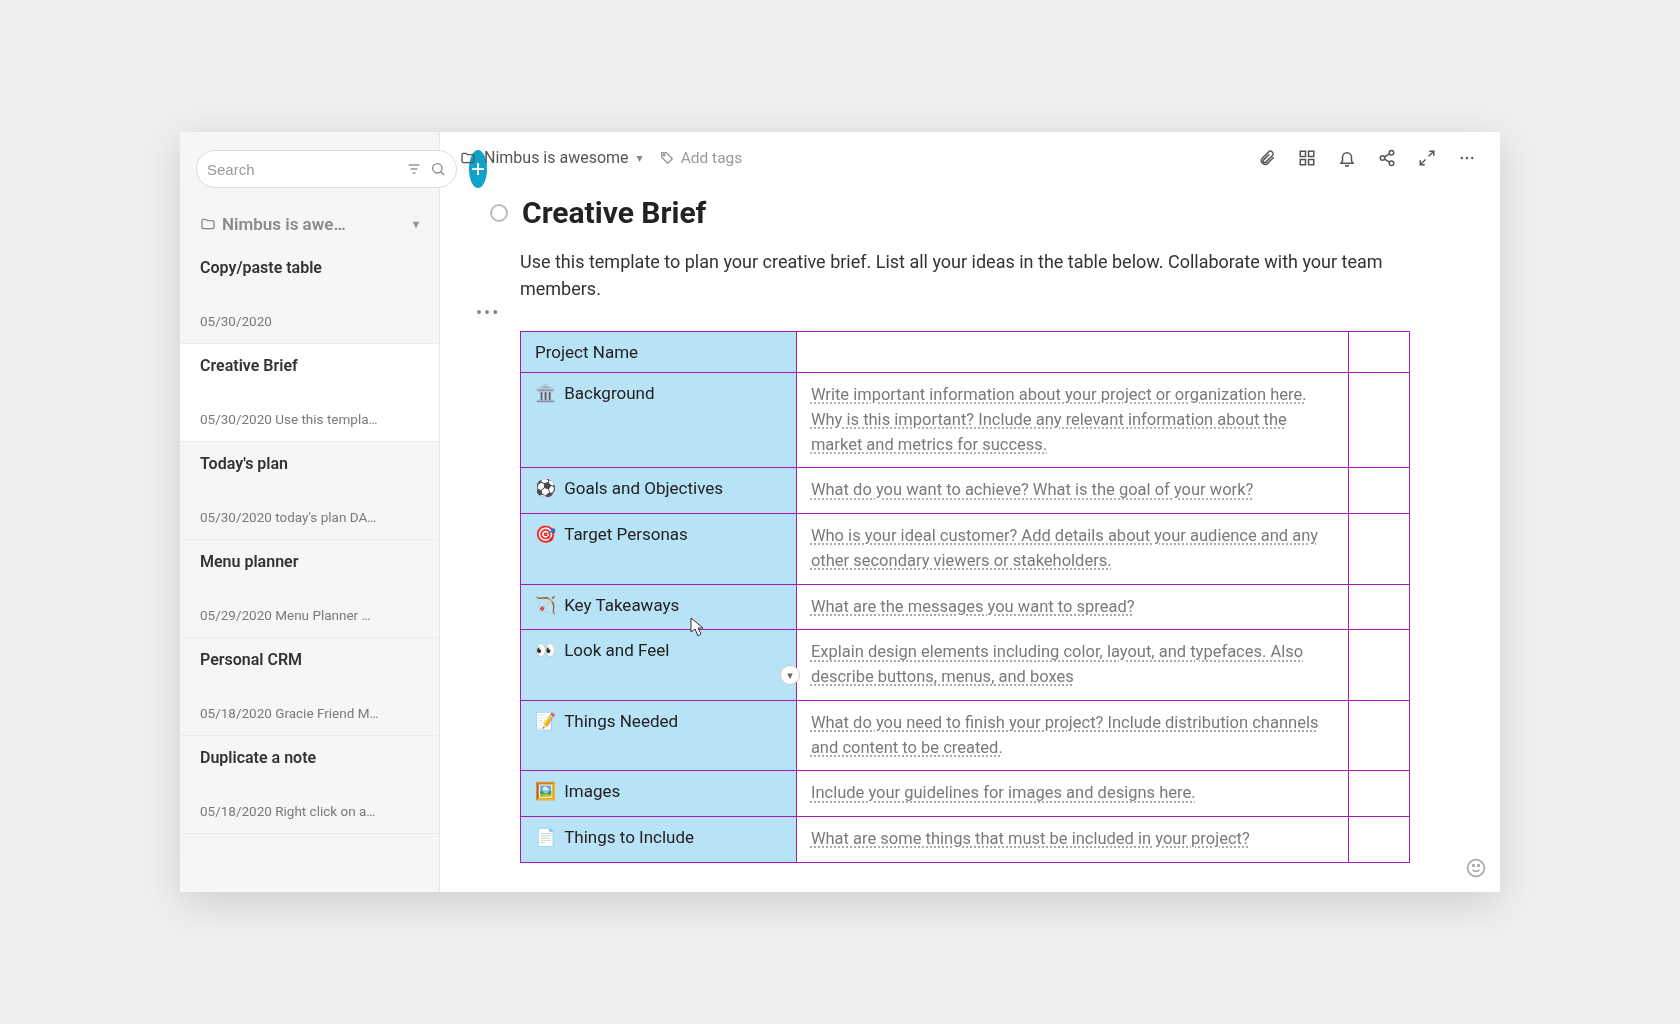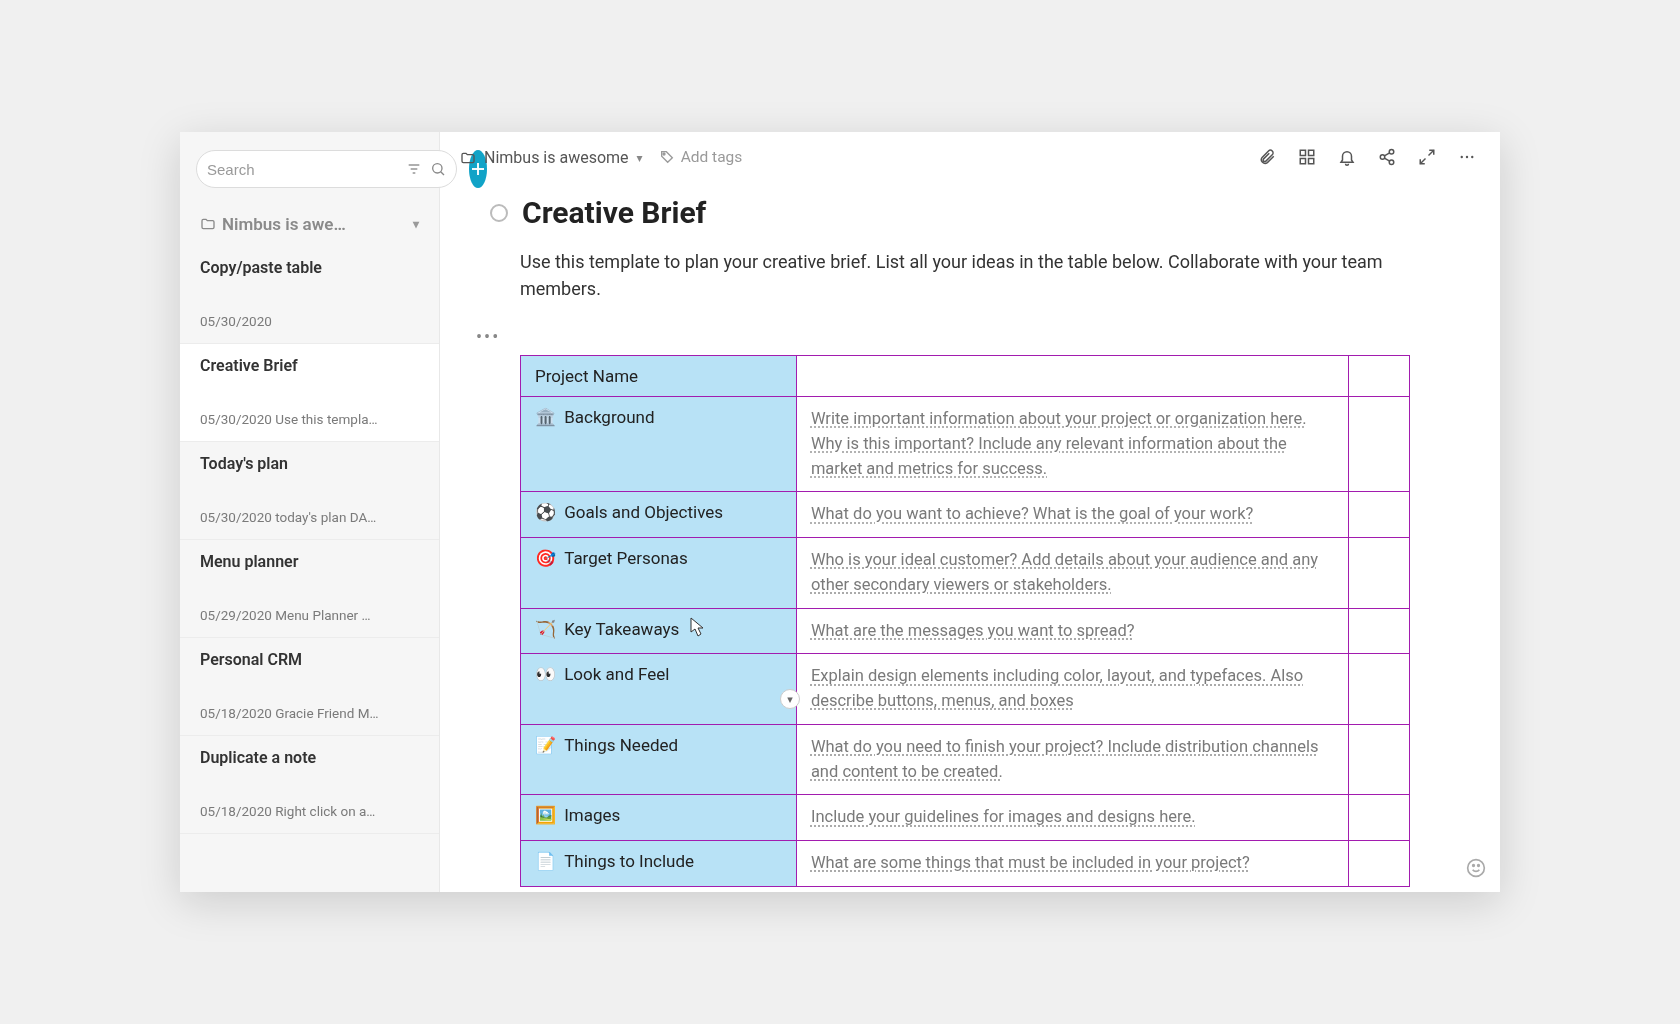--- a/index.html
+++ b/index.html
@@ -93,21 +93,21 @@
   }
 
   .main {
     flex: 1;
     display: flex;
     flex-direction: column;
     position: relative;
   }
   .topbar {
     display: flex;
-    align-items: flex-start;
+    align-items: flex-end;
     padding: 16px 24px 8px 20px;
     gap: 16px;
   }
   .breadcrumb {
     display: flex;
     align-items: center;
     gap: 8px;
     color: #555;
     font-size: 16px;
     cursor: pointer;
@@ -132,21 +132,21 @@
   .doc-title-row {
     display:flex; align-items:center; gap:14px; margin-bottom: 18px;
   }
   .radio-bullet {
     width:18px; height:18px; border:2px solid #bbb; border-radius:50%;
   }
   .doc-title {
     font-size: 30px; font-weight: 700; color:#222;
   }
   .doc-desc {
-    font-size: 18px; color:#333; line-height:1.5; margin-left:30px; margin-bottom: 24px;
+    font-size: 18px; color:#333; line-height:1.5; margin-left:30px; 
     max-width: 880px;
   }
   .block-handle { color:#888; font-size:18px; margin-left:-14px; margin-bottom:8px; letter-spacing:2px; cursor:pointer;}
   .brief-table {
     border-collapse: collapse;
     margin-left: 30px;
     width: 890px;
   }
   .brief-table td, .brief-table th {
     border: 1px solid #a21caf;

